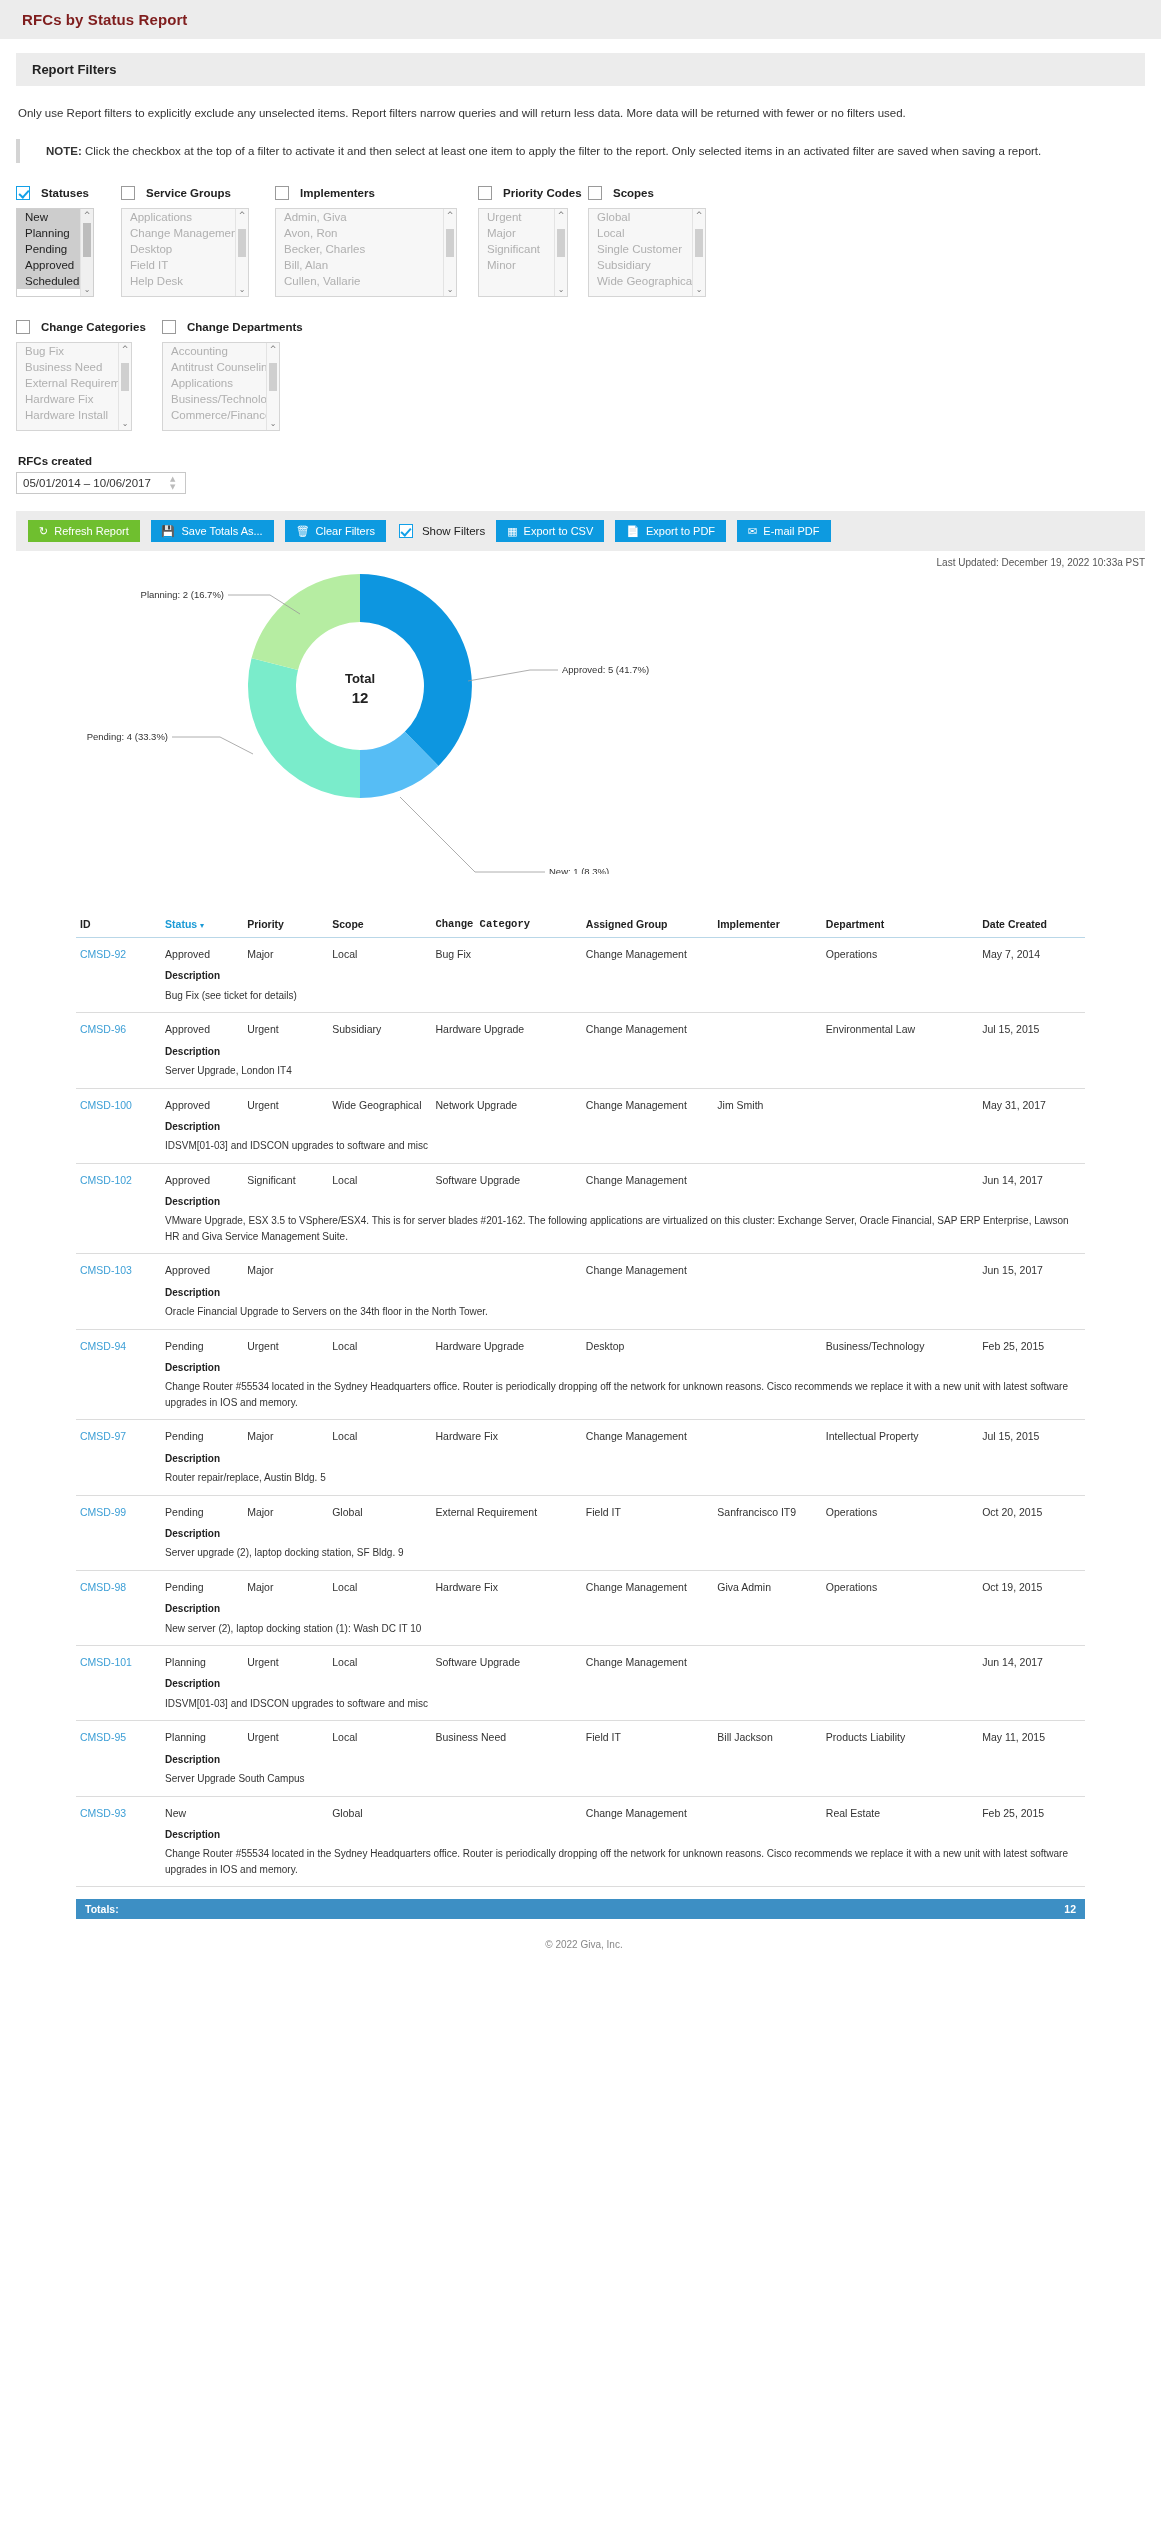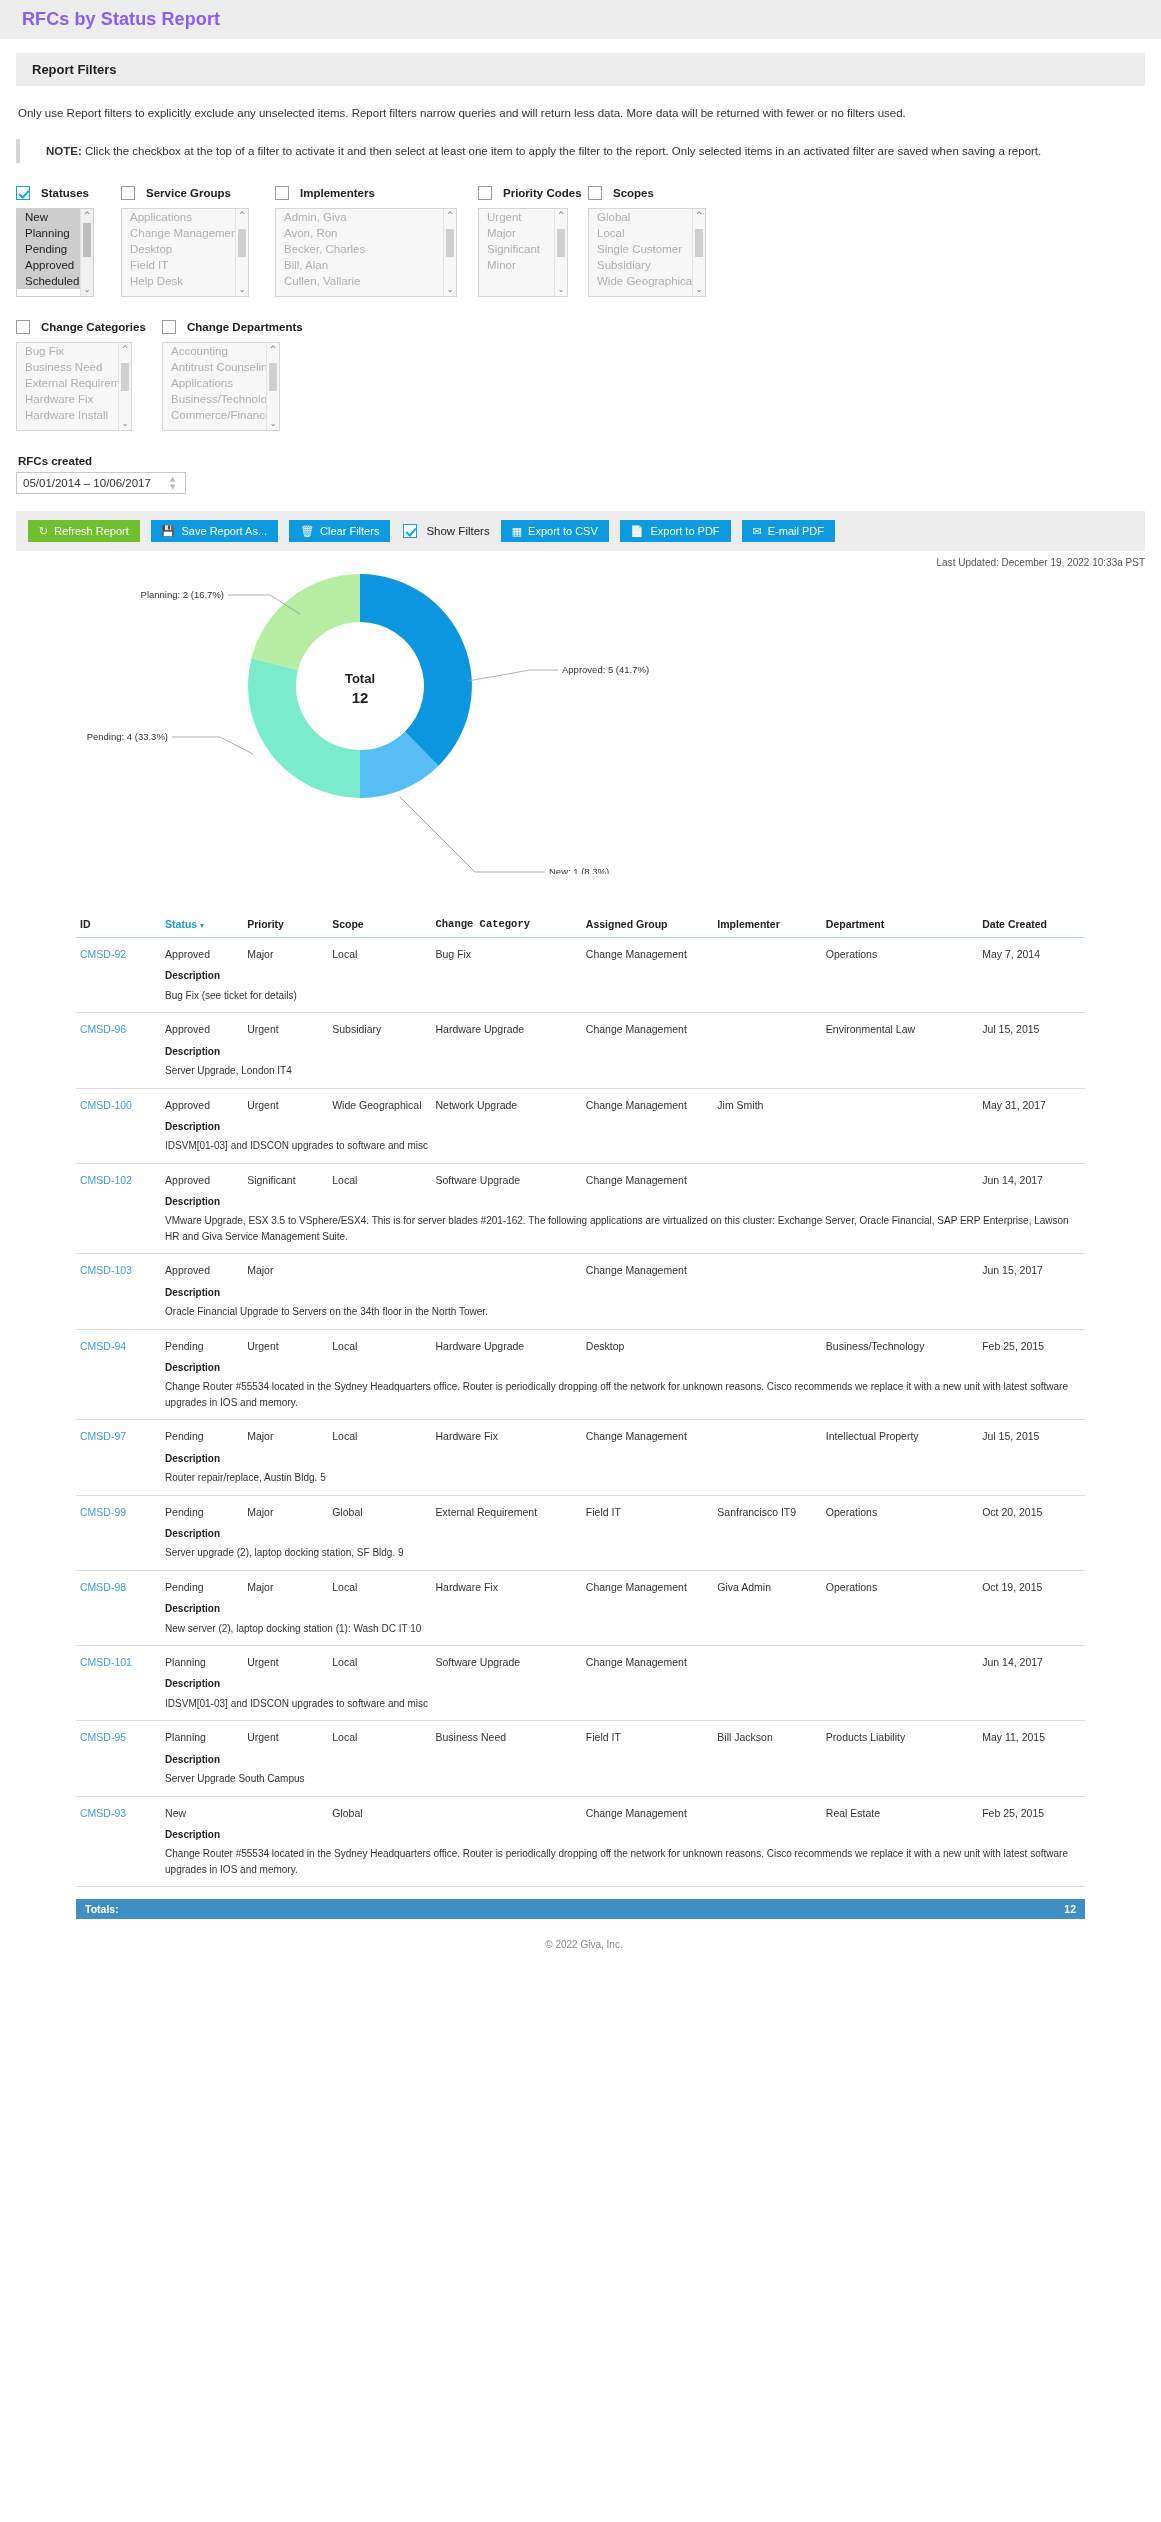--- a/index.html
+++ b/index.html
@@ -15,22 +15,22 @@
 
   
   .app-header {
     background:#ececec;
     height:39px;
     display:flex;
     align-items:center;
     padding-left:22px;
   }
   .app-title {
-    color:#8b5cf6;
-    font-size:18px;
+    color:#7f1d1d;
+    font-size:15px;
     font-weight:bold;
     letter-spacing:.1px;
   }
 
   
   .filters-wrap { padding:0 16px; }
   .panel-head {
     background:#ececec;
     height:33px;
     display:flex;
@@ -468,21 +468,21 @@
         </span>
     </div>
 
     <div class="btn-bar">
       <button class="btn green">
         <span class="gly">↻</span>
         <span>Refresh Report</span>
       </button>
       <button class="btn blue">
         <span class="gly">💾</span>
-        <span>Save Report As...</span>
+        <span>Save Totals As...</span>
       </button>
       <button class="btn blue">
         <span class="gly">🗑</span>
         <span>Clear Filters</span>
       </button>
       <span class="showfilters">
         <span class="cbox checked"></span>
         <span class="lbl">Show Filters</span>
       </span>
       <button class="btn blue">

